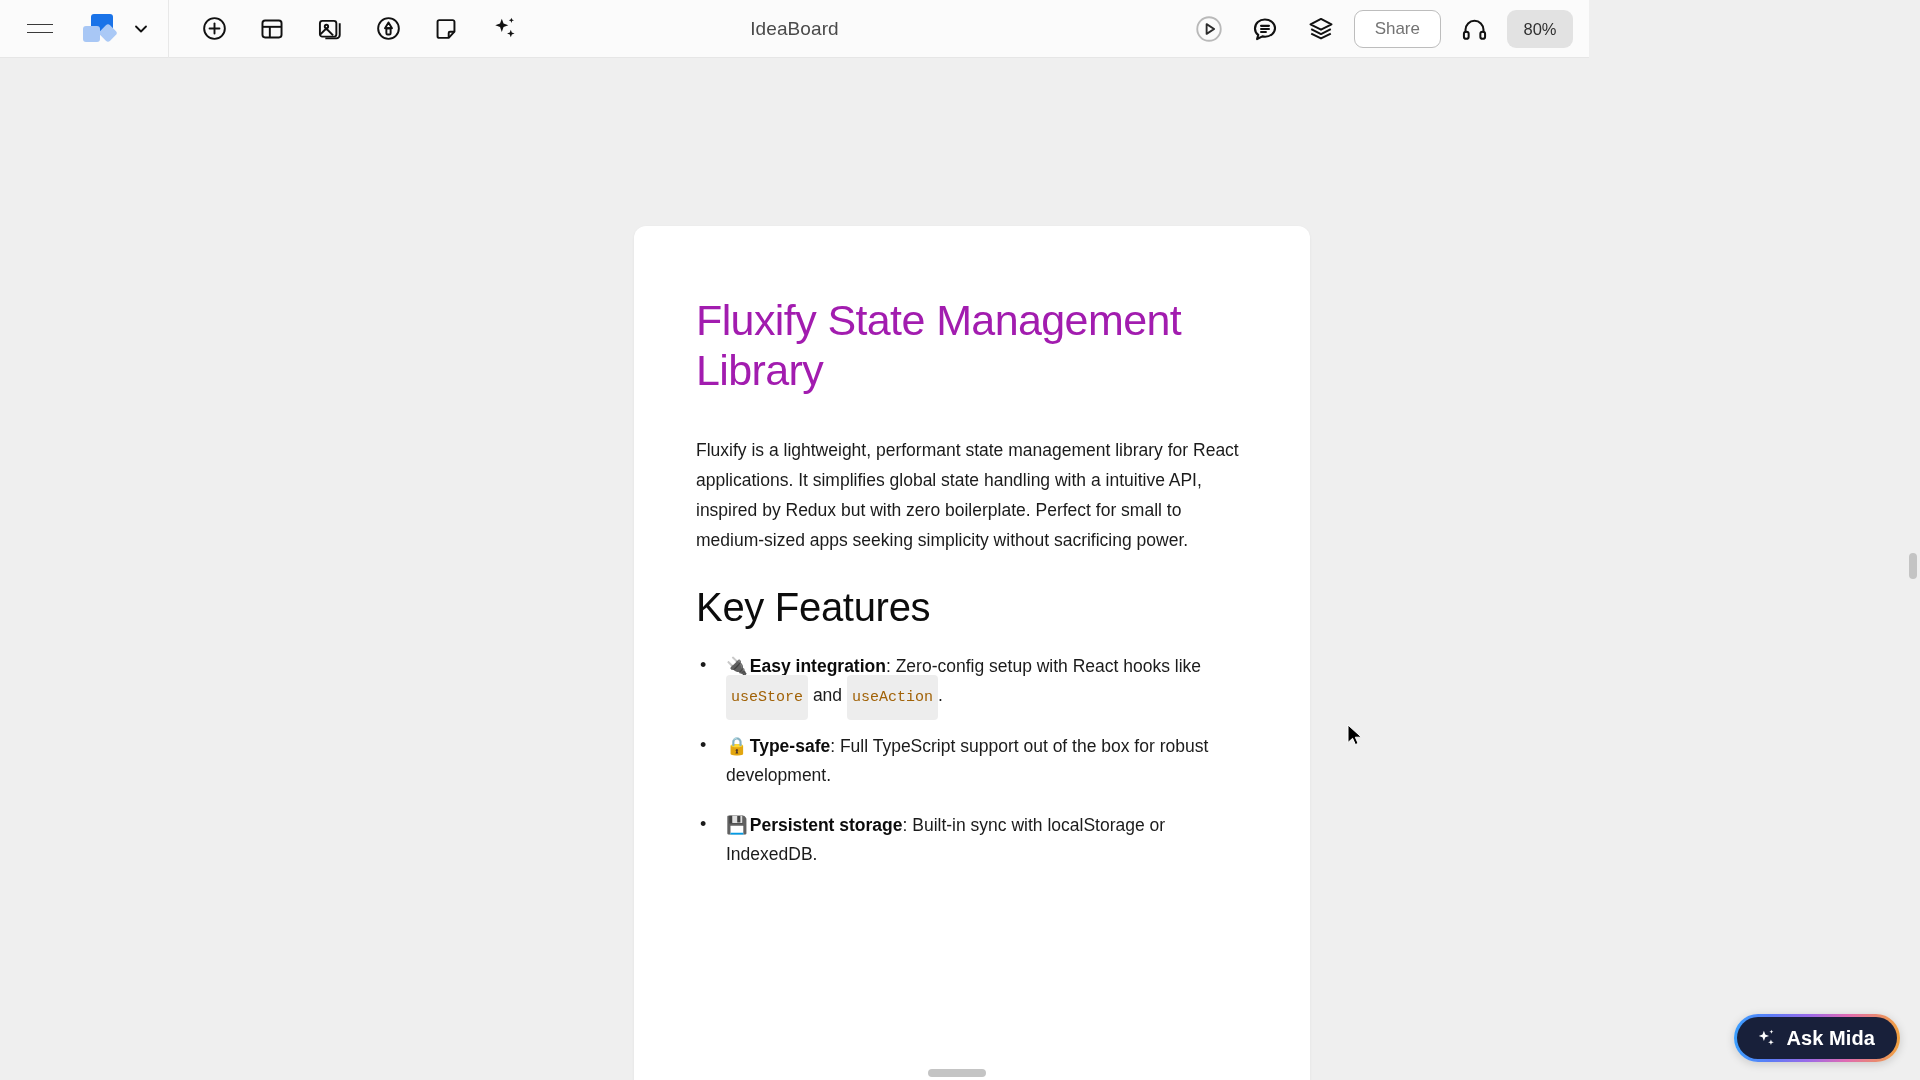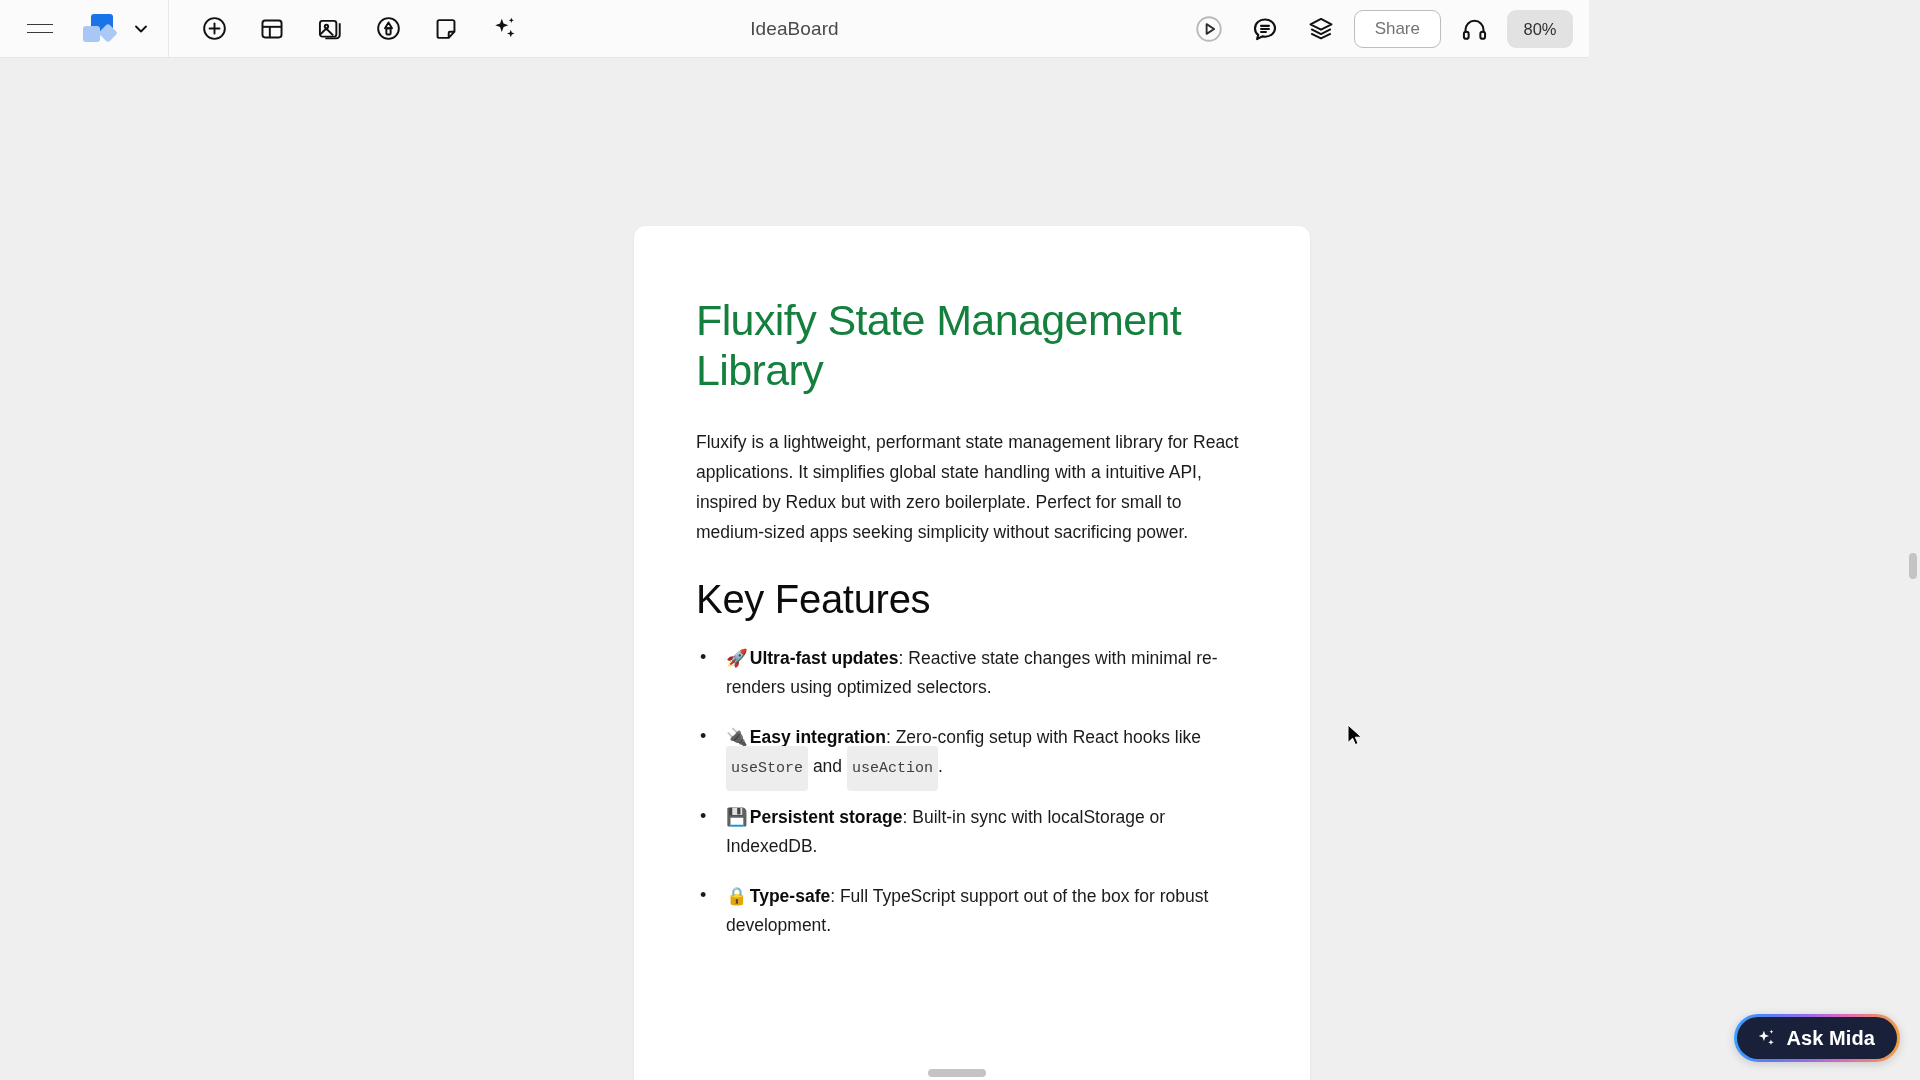--- a/index.html
+++ b/index.html
@@ -96,22 +96,22 @@
     width:676px; height:900px;
     background:#ffffff;
     border-radius:12px;
     box-shadow:0 1px 3px rgba(0,0,0,.06);
     overflow:hidden;
   }
   #card-inner{ padding:70px 62px 40px 62px; }
 
   .doc-h1{
     font-size:43px; line-height:1.16; font-weight:400;
-    color:#15803d; letter-spacing:-0.6px;
-    margin-bottom:32px;
+    color:#a21caf; letter-spacing:-0.6px;
+    margin-bottom:40px;
   }
   .doc-p{
     font-size:17.5px; line-height:1.71; color:#1b1b1b;
     margin-bottom:30px;
   }
   .doc-h2{
     font-size:40px; font-weight:400; color:#0c0c0c;
     letter-spacing:-0.3px; margin-bottom:22px;
   }
   ul.features{ list-style:none; }
@@ -125,21 +125,21 @@
     content:"\2022";
     position:absolute; left:4px; top:-1px;
     font-size:18px; color:#1b1b1b;
   }
   ul.features li b{ font-weight:700; color:#0c0c0c; }
   .emoji{ font-family:"DejaVu Sans", sans-serif; margin-right:2px; }
   code.inline{
     font-family:"Liberation Mono","DejaVu Sans Mono",monospace;
     font-size:15px;
     background:#ededed;
-    color:#404040;
+    color:#a16207;
     padding:14px 5px;
     border-radius:4px;
   }
 
   
   #vscroll{
     position:absolute; right:3px; top:495px;
     width:8px; height:26px;
     background:#c4c4c4; border-radius:4px; cursor:pointer;
     z-index:30;
@@ -303,35 +303,32 @@
     <div id="card-inner">
 
       <h1 class="doc-h1">Fluxify State Management Library</h1>
 
       <p class="doc-p">Fluxify is a lightweight, performant state management library for React applications. It simplifies global state handling with a intuitive API, inspired by Redux but with zero boilerplate. Perfect for small to medium-sized apps seeking simplicity without sacrificing power.</p>
 
       <h2 class="doc-h2">Key Features</h2>
 
       <ul class="features">
 
-        <li>
-          <span class="emoji">🚀</span><b>Ultra-fast updates</b><span>: Reactive state changes with minimal re-renders using optimized selectors.</span>
-        </li>
 
         <li>
           <span class="emoji">🔌</span><b>Easy integration</b><span>: Zero-config setup with React hooks like </span><code class="inline">useStore</code><span> and </span><code class="inline">useAction</code><span>.</span>
         </li>
 
 
         <li>
+          <span class="emoji">🔒</span><b>Type-safe</b><span>: Full TypeScript support out of the box for robust development.</span>
+        </li>
+
+        <li>
           <span class="emoji">💾</span><b>Persistent storage</b><span>: Built-in sync with localStorage or IndexedDB.</span>
-        </li>
-
-        <li>
-          <span class="emoji">🔒</span><b>Type-safe</b><span>: Full TypeScript support out of the box for robust development.</span>
         </li>
 
       </ul>
     </div>
   </div>
 
   <div id="vscroll"></div>
   <div id="hscroll"></div>
 
   <div id="ask-mida">

